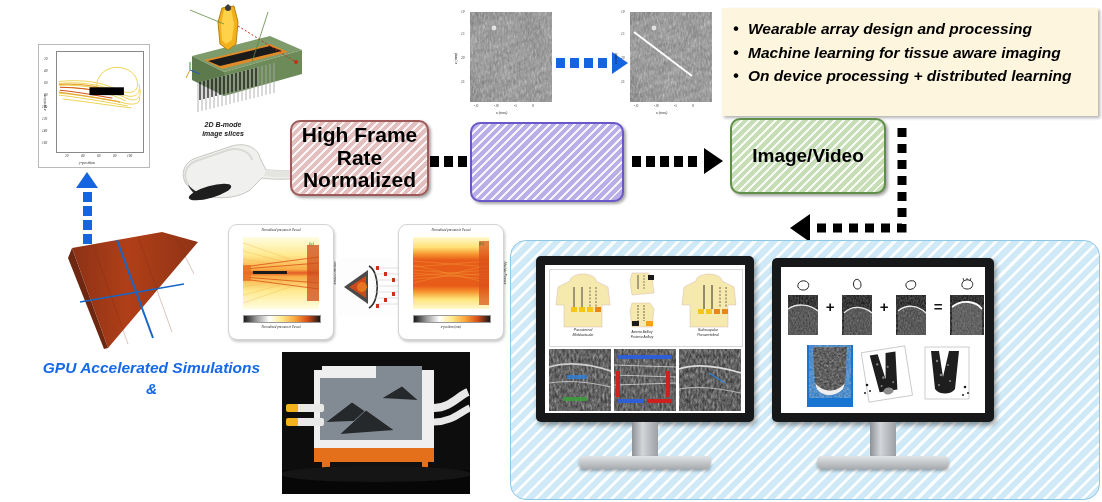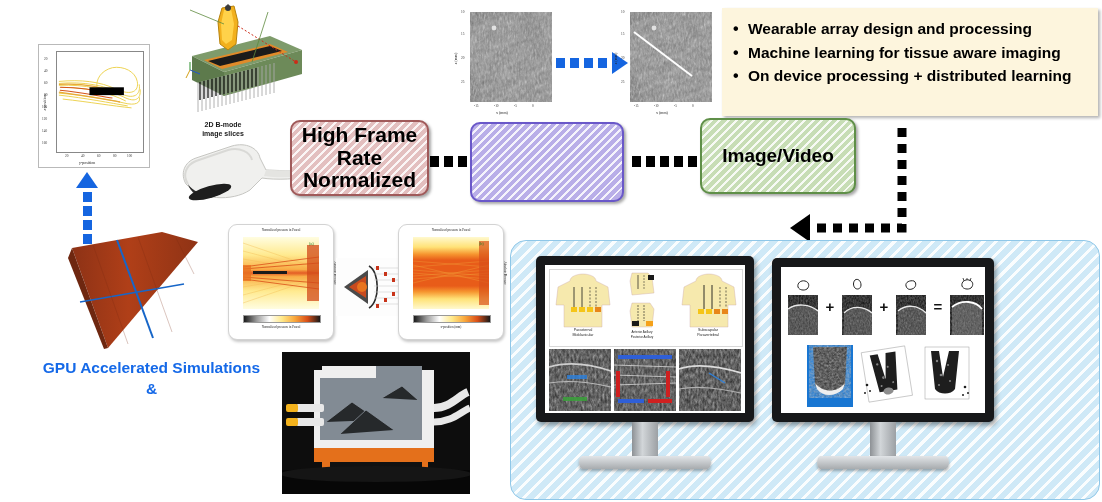--- a/index.html
+++ b/index.html
@@ -1,36 +1,36 @@
 <!DOCTYPE html>
 <html><head>
 <meta charset="utf-8">
 <style>
   html,body{margin:0;padding:0;background:#ffffff;}
   body{width:1102px;height:502px;position:relative;overflow:hidden;
        font-family:"Liberation Sans",sans-serif;}
-  .abs{position:absolute;}
+  .abs{position:absolute;font-style:italic;}
 
   
   .hatch{background-image:repeating-linear-gradient(135deg,
           rgba(255,255,255,.85) 0px, rgba(255,255,255,.85) 2px,
           rgba(255,255,255,0) 2px, rgba(255,255,255,0) 6px);}
 
   
   .pbox{border-radius:10px;display:flex;align-items:center;justify-content:center;
         text-align:center;font-weight:bold;color:#000;line-height:1.08;
         box-shadow:2px 2px 3px rgba(0,0,0,.35);position:absolute;}
   .pbox span{position:relative;z-index:2;display:block;}
   .pbox .hatchlay{position:absolute;inset:0;border-radius:10px;z-index:1;}
 
   #box-hfr{left:290px;top:120px;width:135px;height:72px;background:#e3bfbf;
            border:2px solid #a05a5a;font-size:21px;}
   #box-air{left:470px;top:122px;width:150px;height:76px;background:#b9aee8;
            border:2px solid #6a58c9;font-size:19px;}
-  #box-ivp{left:700px;top:118px;width:152px;height:72px;background:#c7ddb5;
+  #box-ivp{left:730px;top:118px;width:152px;height:72px;background:#c7ddb5;
            border:2px solid #5f8f48;font-size:19px;}
 
   
   .dotrow{position:absolute;display:flex;align-items:center;gap:5px;}
   .dotrow i{width:9px;height:11px;background:#000;display:block;}
   .arrowhead{width:0;height:0;border-top:13px solid transparent;
              border-bottom:13px solid transparent;border-left:19px solid #000;
              margin-left:2px;}
 
   

